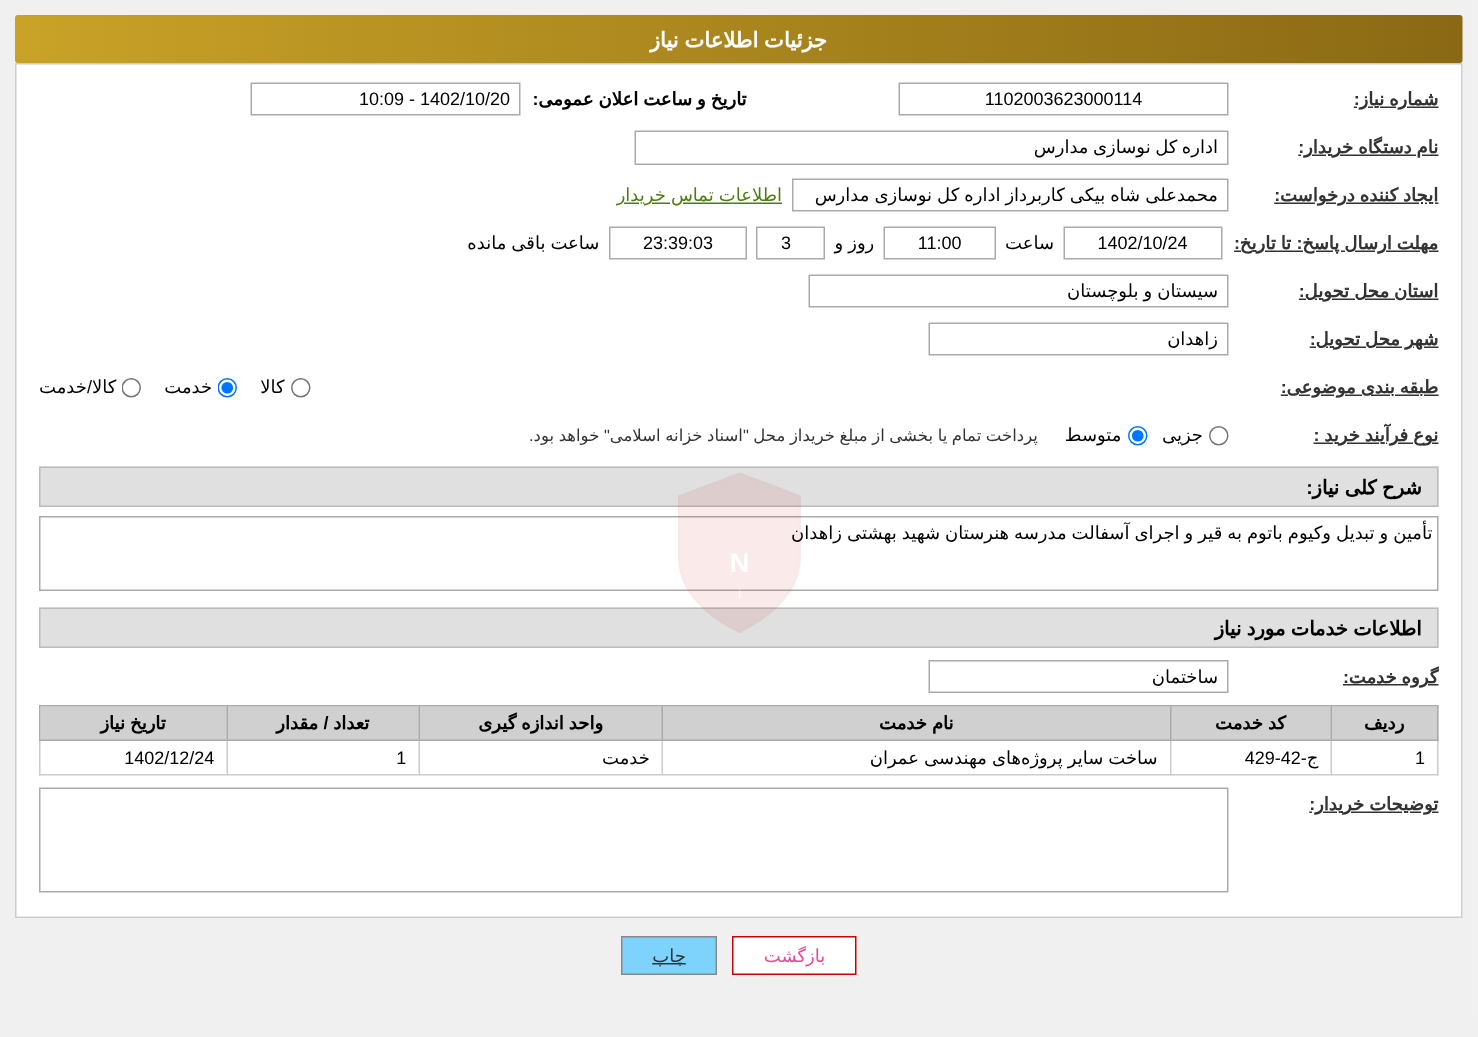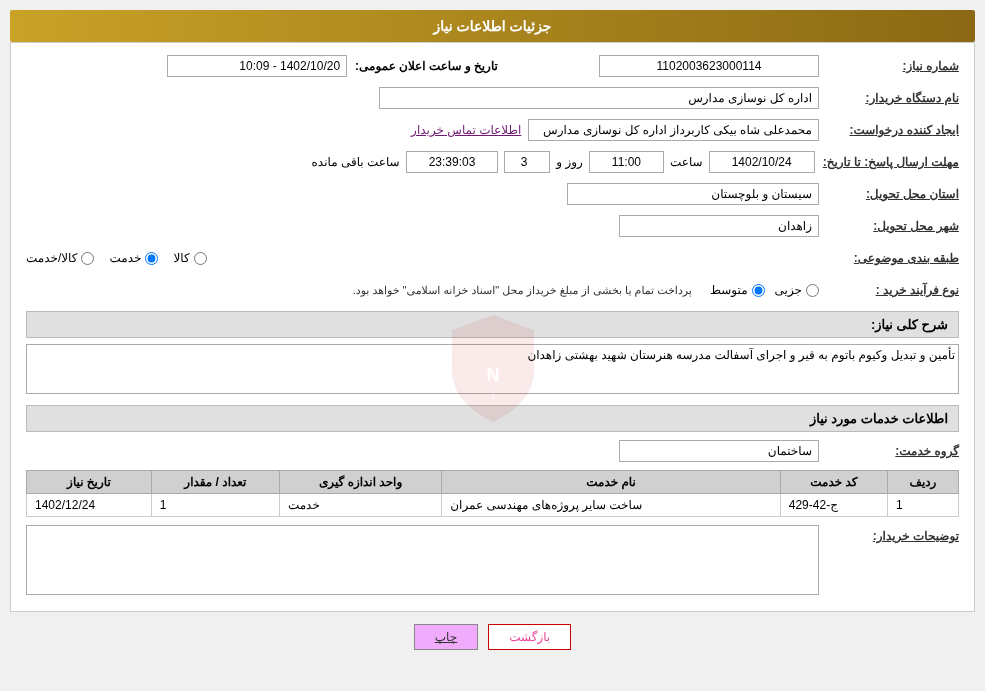--- a/index.html
+++ b/index.html
@@ -65,21 +65,21 @@
       flex-wrap: wrap;
     }
     .date-box {
       border: 1px solid #aaa;
       background: white;
       padding: 3px 22px;
       min-height: 22px;
       font-size: 12px;
     }
     .link-blue {
-      color: #701a75;
+      color: #4d7c0f;
       text-decoration: underline;
       cursor: pointer;
     }
     .radio-group {
       display: flex;
       gap: 15px;
       flex-direction: row-reverse;
     }
     .radio-item {
       display: flex;
@@ -121,21 +121,21 @@
       background: #d0d0d0;
       border: 1px solid #aaa;
       padding: 4px 8px;
       font-size: 12px;
       text-align: center;
     }
     .services-table td {
       border: 1px solid #ccc;
       padding: 4px 8px;
       font-size: 12px;
-      text-align: left;
+      text-align: right;
     }
     .buyer-desc-area {
       width: 100%;
       height: 70px;
       border: 1px solid #aaa;
       resize: none;
       font-family: Tahoma, Arial, sans-serif;
       font-size: 12px;
       direction: rtl;
       padding: 4px;
@@ -148,21 +148,21 @@
       padding-bottom: 10px;
     }
     .btn {
       padding: 5px 20px;
       font-family: Tahoma, Arial, sans-serif;
       font-size: 12px;
       cursor: pointer;
       border: 1px solid #888;
     }
     .btn-print {
-      background: #f0abfc;
+      background: #7dd3fc;
       color: #333;
       text-decoration: underline;
     }
     .btn-back {
       background: white;
       color: #ec4899;
       border-color: #cc0000;
     }
     .shield-watermark {
       position: absolute;
@@ -192,21 +192,21 @@
       </div>
       <div style="min-width:140px;text-align:right;padding-left:8px;font-weight:bold;">تاریخ و ساعت اعلان عمومی:</div>
       <div class="value-cell">
         <div class="input-box" style="width:180px;">1402/10/20 - 10:09</div>
       </div>
     </div>
 
     <div class="info-row">
       <div class="label-cell">نام دستگاه خریدار:</div>
       <div class="value-cell">
-        <div class="input-box" style="width:440px;">اداره کل نوسازی مدارس</div>
+        <div class="input-box" style="width:396px;font-family:Liberation Serif, serif;">اداره کل نوسازی مدارس</div>
       </div>
     </div>
 
     <div class="info-row">
       <div class="label-cell">ایجاد کننده درخواست:</div>
       <div class="value-cell">
         <div class="input-box" style="width:291px;">محمدعلی شاه بیکی کاربرداز اداره کل نوسازی مدارس</div>
         &nbsp;&nbsp;
         <span class="link-blue">اطلاعات تماس خریدار</span>
       </div>
@@ -221,21 +221,21 @@
         <span>روز و</span>
         <div class="date-box" style="width:40px;text-align:center;">3</div>
         <div class="date-box">23:39:03</div>
         <span>ساعت باقی مانده</span>
       </div>
     </div>
 
     <div class="info-row">
       <div class="label-cell">استان محل تحویل:</div>
       <div class="value-cell">
-        <div class="input-box" style="width:252px;">سیستان و بلوچستان</div>
+        <div class="input-box" style="width:280px;">سیستان و بلوچستان</div>
       </div>
     </div>
 
     <div class="info-row">
       <div class="label-cell">شهر محل تحویل:</div>
       <div class="value-cell">
         <div class="input-box" style="width:200px;">زاهدان</div>
       </div>
     </div>
 

